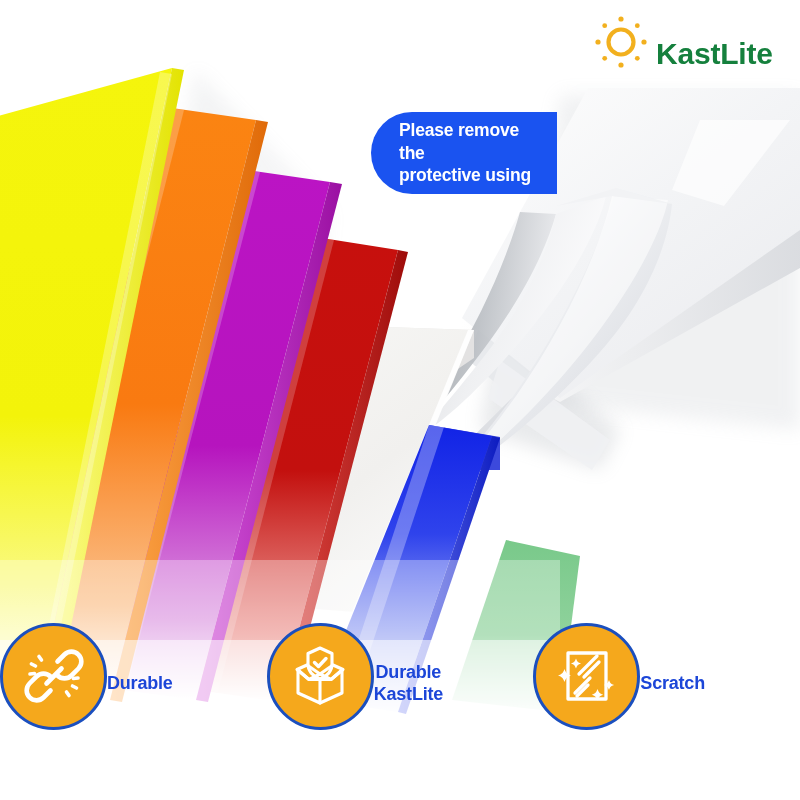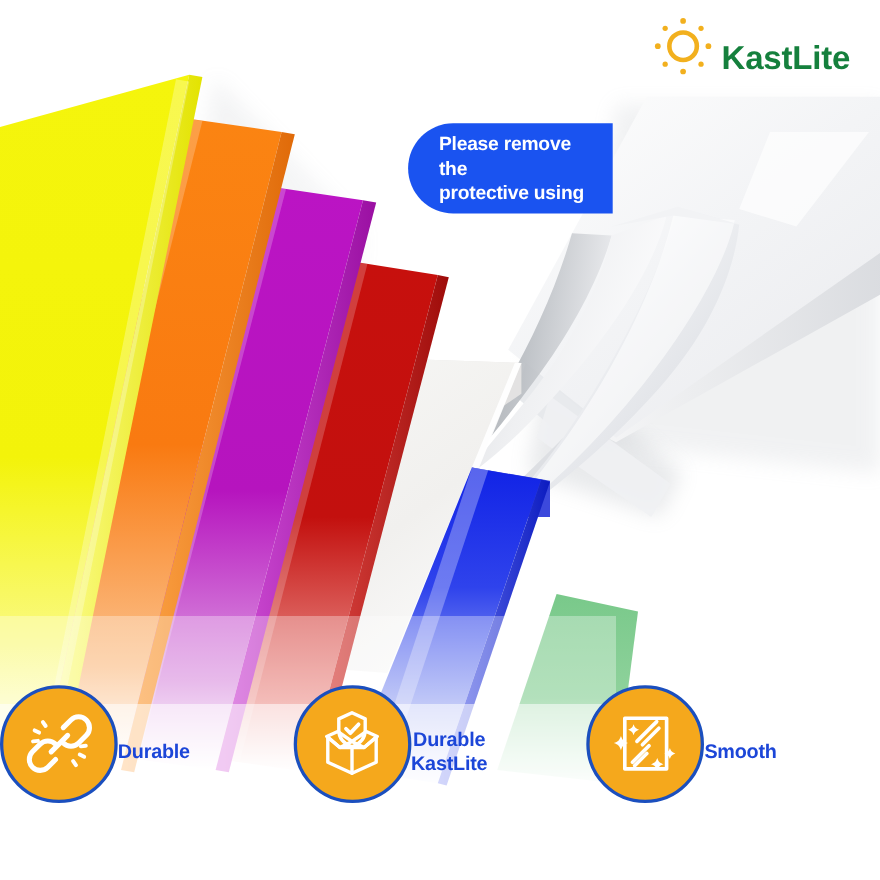--- a/index.html
+++ b/index.html
@@ -335,18 +335,18 @@
           <path d="M25 55 L36 44"></path>
           <g fill="#FFFFFF" stroke="none">
             <path d="M12.5 28 c1.6 4.2 2.3 4.9 6.5 6.5 c-4.2 1.6 -4.9 2.3 -6.5 6.5 c-1.6 -4.2 -2.3 -4.9 -6.5 -6.5 c4.2 -1.6 4.9 -2.3 6.5 -6.5 Z"></path>
             <path d="M24 17.5 c1.2 3.2 1.8 3.8 5 5 c-3.2 1.2 -3.8 1.8 -5 5 c-1.2 -3.2 -1.8 -3.8 -5 -5 c3.2 -1.2 3.8 -1.8 5 -5 Z"></path>
             <path d="M57 39 c1.2 3.2 1.8 3.8 5 5 c-3.2 1.2 -3.8 1.8 -5 5 c-1.2 -3.2 -1.8 -3.8 -5 -5 c3.2 -1.2 3.8 -1.8 5 -5 Z"></path>
             <path d="M45.5 48 c1.4 3.7 2 4.3 5.7 5.7 c-3.7 1.4 -4.3 2 -5.7 5.7 c-1.4 -3.7 -2 -4.3 -5.7 -5.7 c3.7 -1.4 4.3 -2 5.7 -5.7 Z"></path>
           </g>
         </svg>
         </span>
       </div>
-      <div class="flabel">Smooth</div>
+      <div class="flabel">Scratch</div>
     </div>
 
 
   </div>
 </div>
 
 </body></html>

